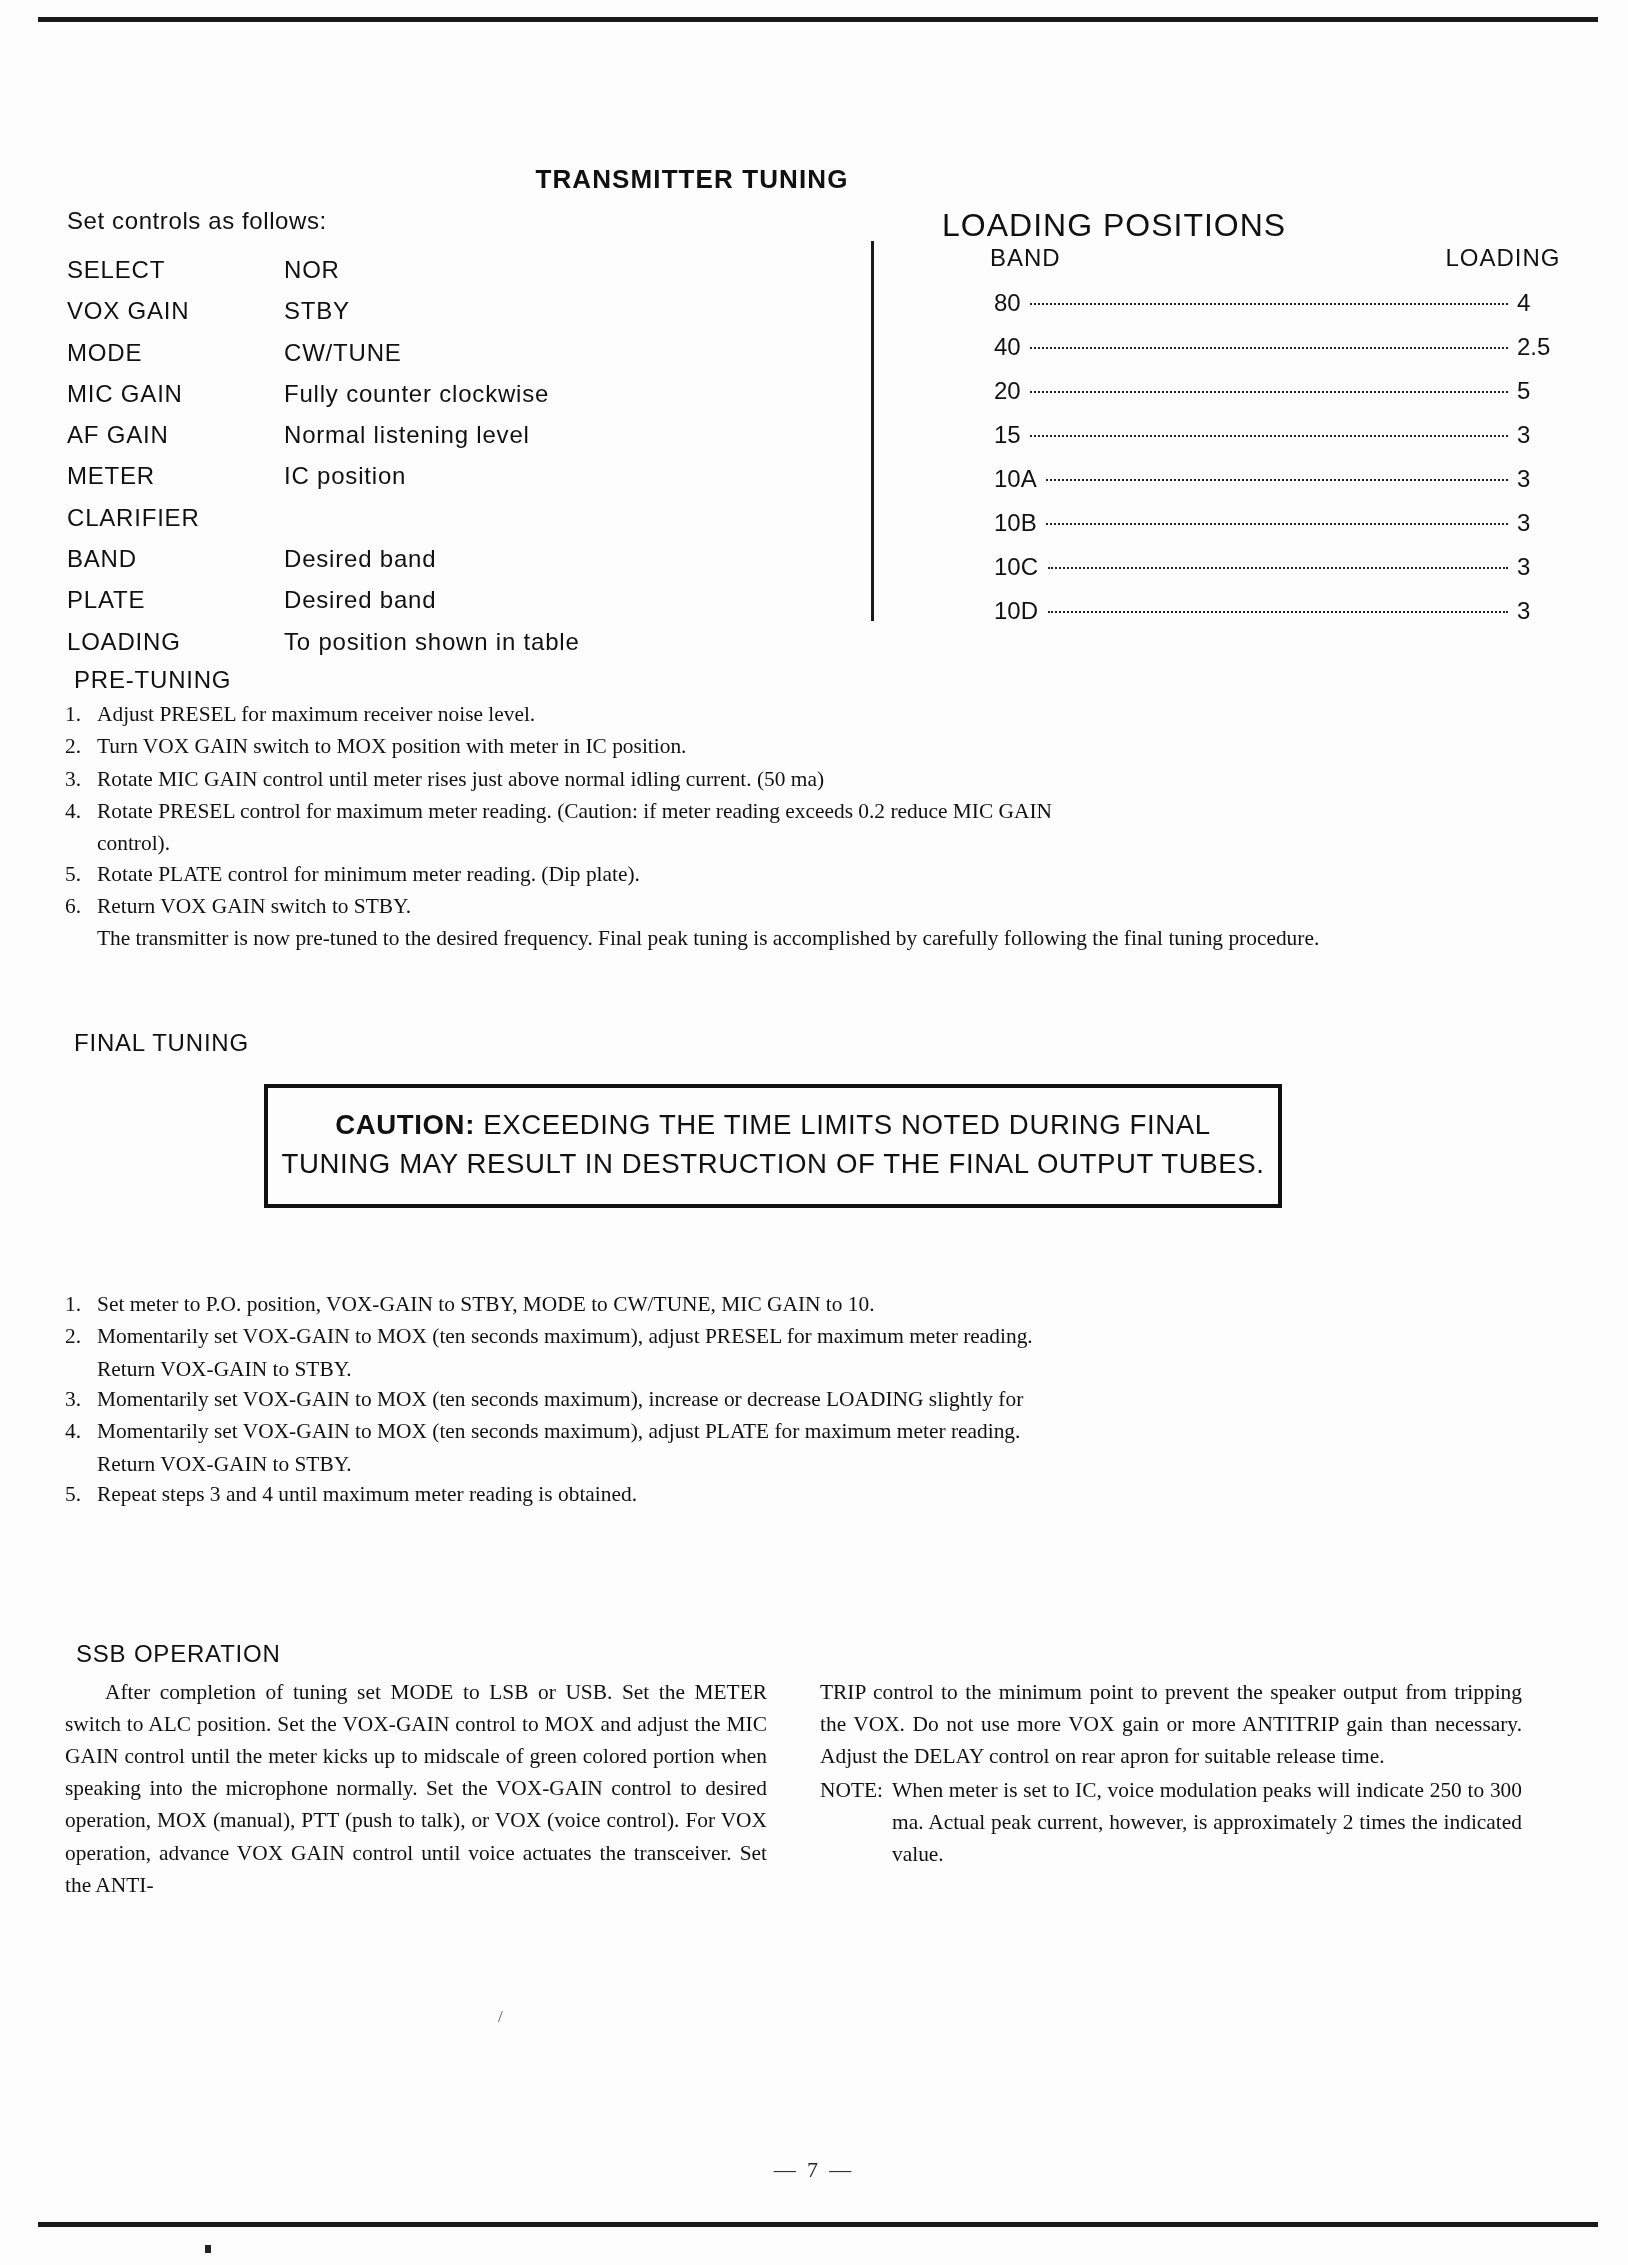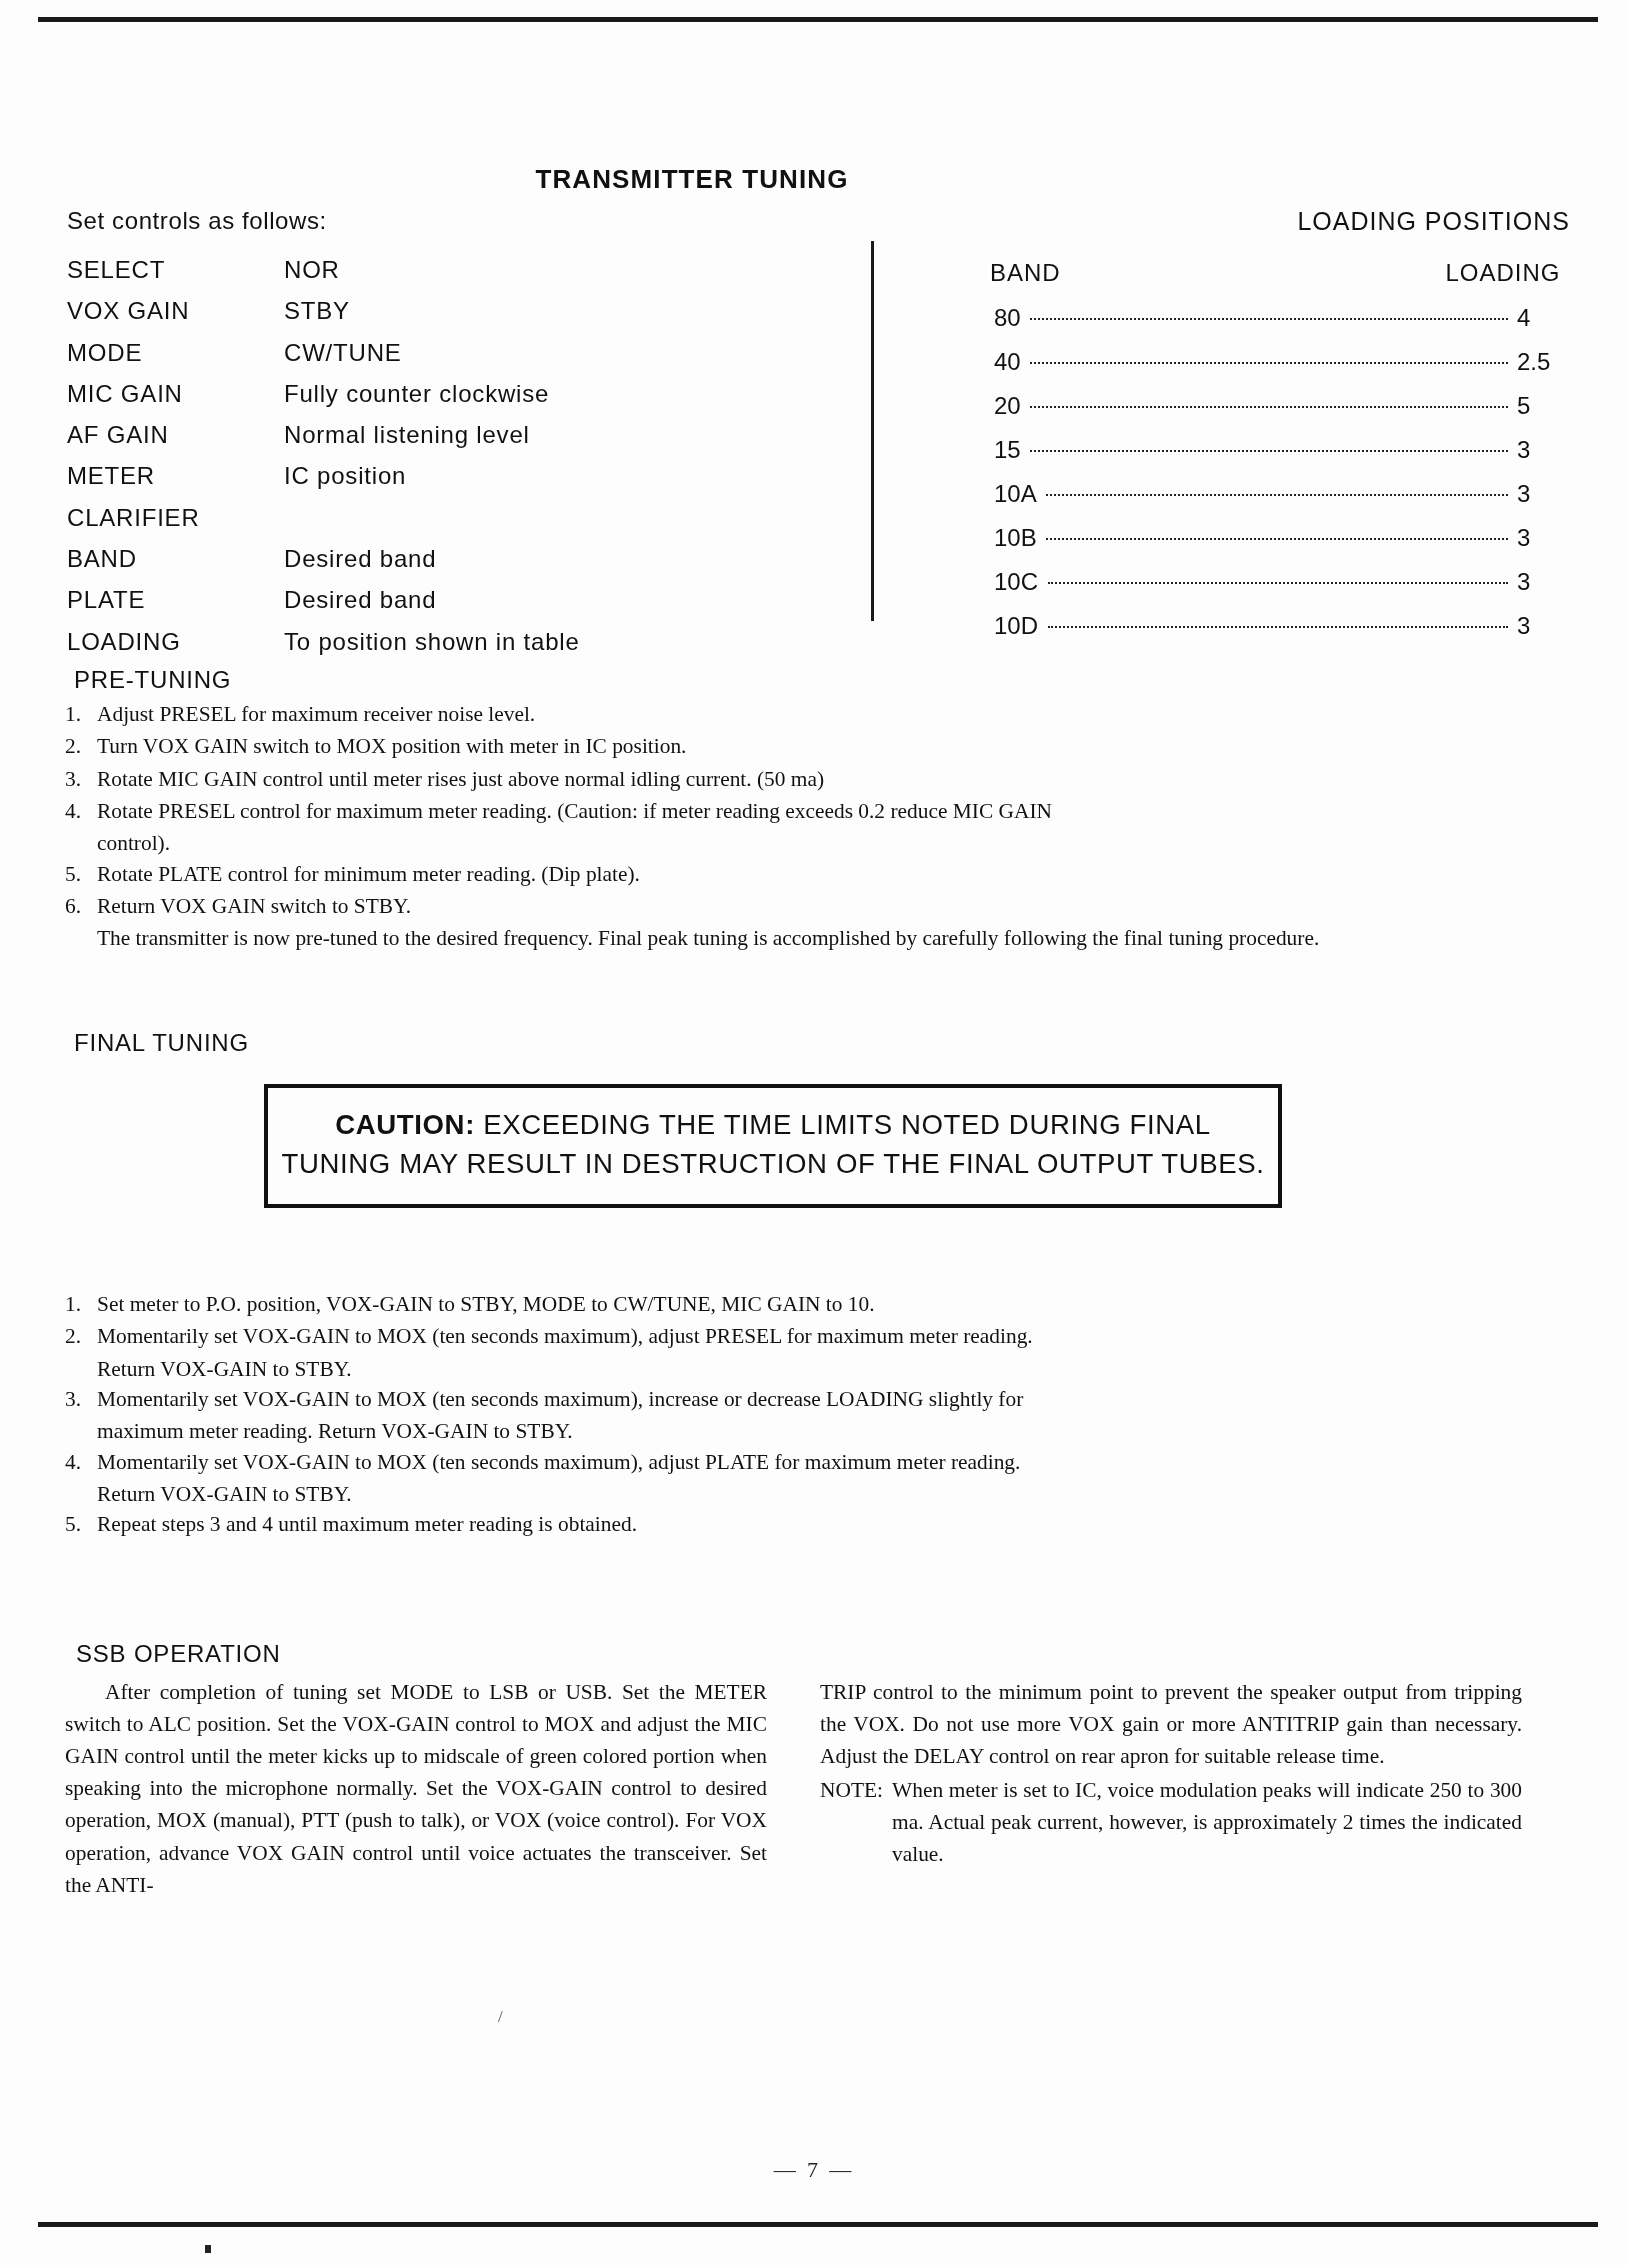--- a/index.html
+++ b/index.html
@@ -96,24 +96,23 @@
   }
 
   .loading-col {
     position: absolute;
     left: 875px;
     top: 0;
     width: 628px;
     font-family: "Liberation Sans", sans-serif;
   }
   .loading-title {
-    text-align: right;
-    font-size: 25px;
+    text-align: left;
+    font-size: 32px;
     letter-spacing: 1px;
-    margin-bottom: 23px;
   }
   .loading-hdr {
     display: flex;
     font-size: 24px;
     letter-spacing: 1px;
     margin-bottom: 17px;
   }
   .loading-hdr .h-band { margin-left: 48px; }
   .loading-hdr .h-load { margin-left: auto; margin-right: 9.5px; }
   .load-row {
@@ -402,21 +401,20 @@
     </div>
     <div class="li">
       <span class="num">2.</span>
       <span class="txt">Momentarily set VOX-GAIN to MOX (ten seconds maximum), adjust PRESEL for maximum meter reading.</span>
     </div>
     <div class="cont">Return VOX-GAIN to STBY.</div>
     <div class="li">
       <span class="num">3.</span>
       <span class="txt">Momentarily set VOX-GAIN to MOX (ten seconds maximum), increase or decrease LOADING slightly for</span>
     </div>
-    <div class="cont">maximum meter reading. Return VOX-GAIN to STBY.</div>
     <div class="li">
       <span class="num">4.</span>
       <span class="txt">Momentarily set VOX-GAIN to MOX (ten seconds maximum), adjust PLATE for maximum meter reading.</span>
     </div>
     <div class="cont">Return VOX-GAIN to STBY.</div>
     <div class="li">
       <span class="num">5.</span>
       <span class="txt">Repeat steps 3 and 4 until maximum meter reading is obtained.</span>
     </div>
   </div>

